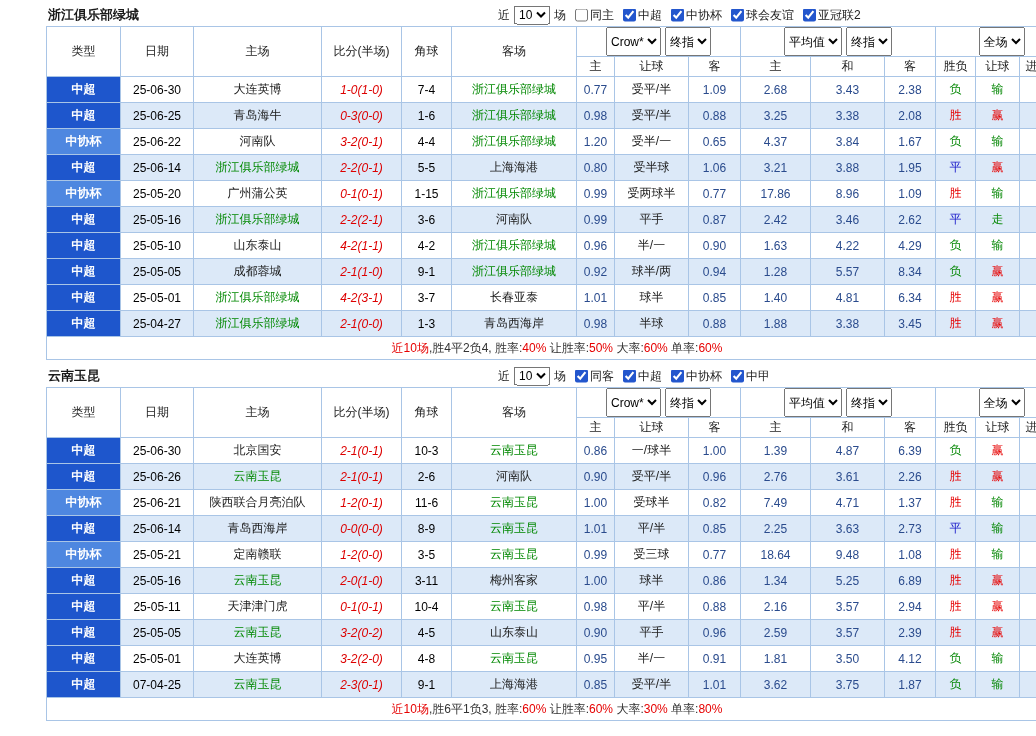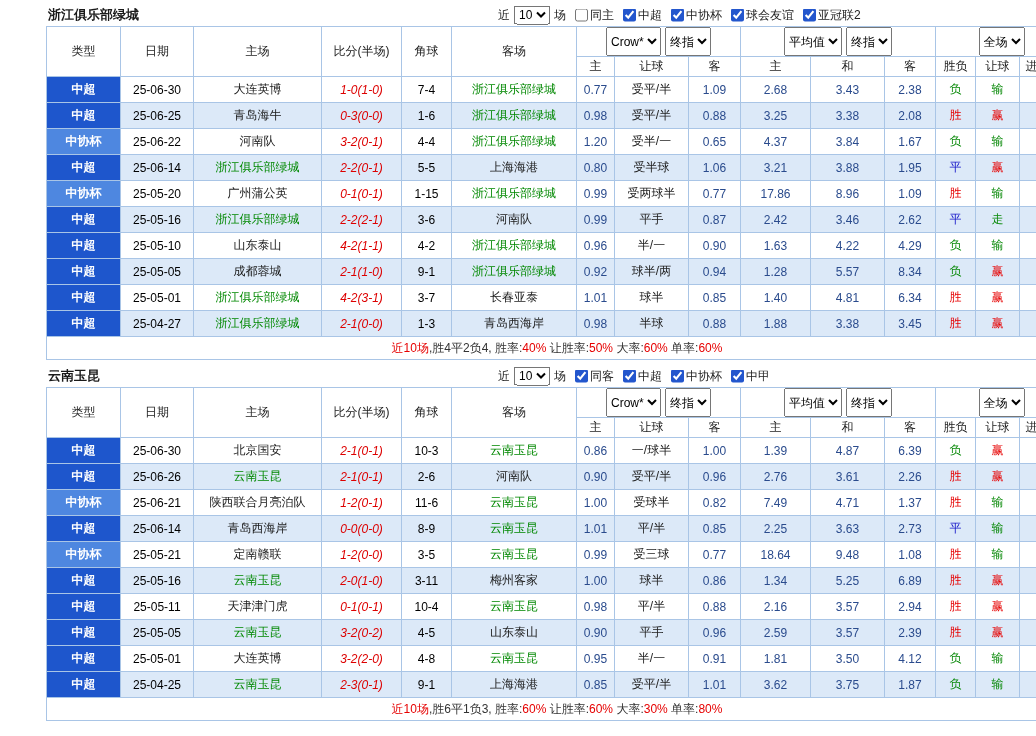--- a/index.html
+++ b/index.html
@@ -570,21 +570,21 @@
               <td class="odds">0.91</td>
               <td class="odds">1.81</td>
               <td class="odds">3.50</td>
               <td class="odds">4.12</td>
               <td class="res g">负</td>
               <td class="res g">输</td>
               <td class="res r">大</td>
             </tr>
             <tr class="even">
               <td class="type csl">中超</td>
-              <td class="">25-04-25</td>
+              <td class="">07-04-25</td>
               <td class="team focus">云南玉昆</td>
               <td class="score">2-3(0-1)</td>
               <td class="">9-1</td>
               <td class="team">上海海港</td>
               <td class="odds">0.85</td>
               <td class="handicap">受平/半</td>
               <td class="odds">1.01</td>
               <td class="odds">3.62</td>
               <td class="odds">3.75</td>
               <td class="odds">1.87</td>

